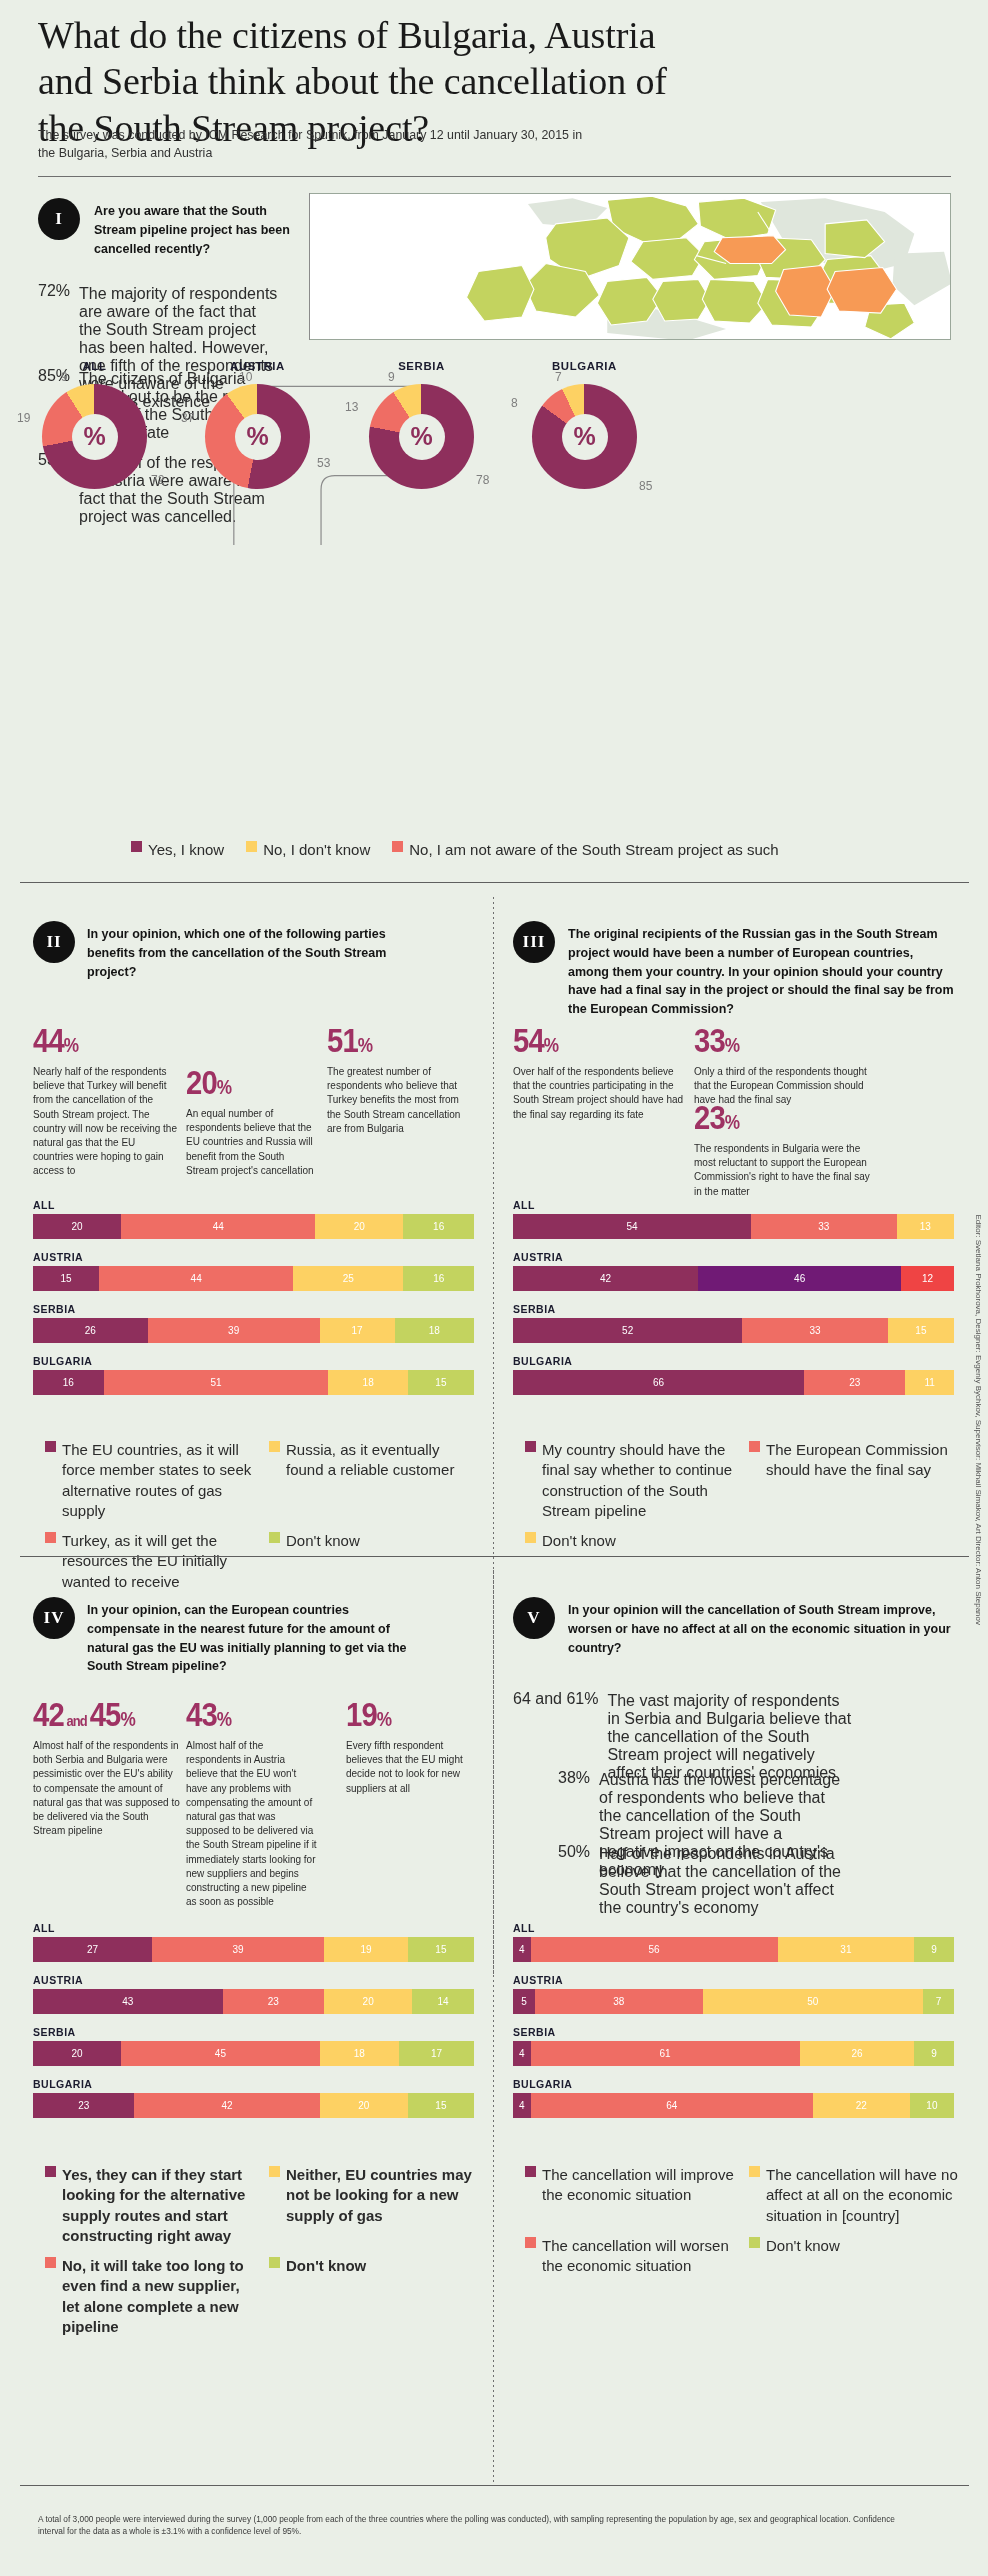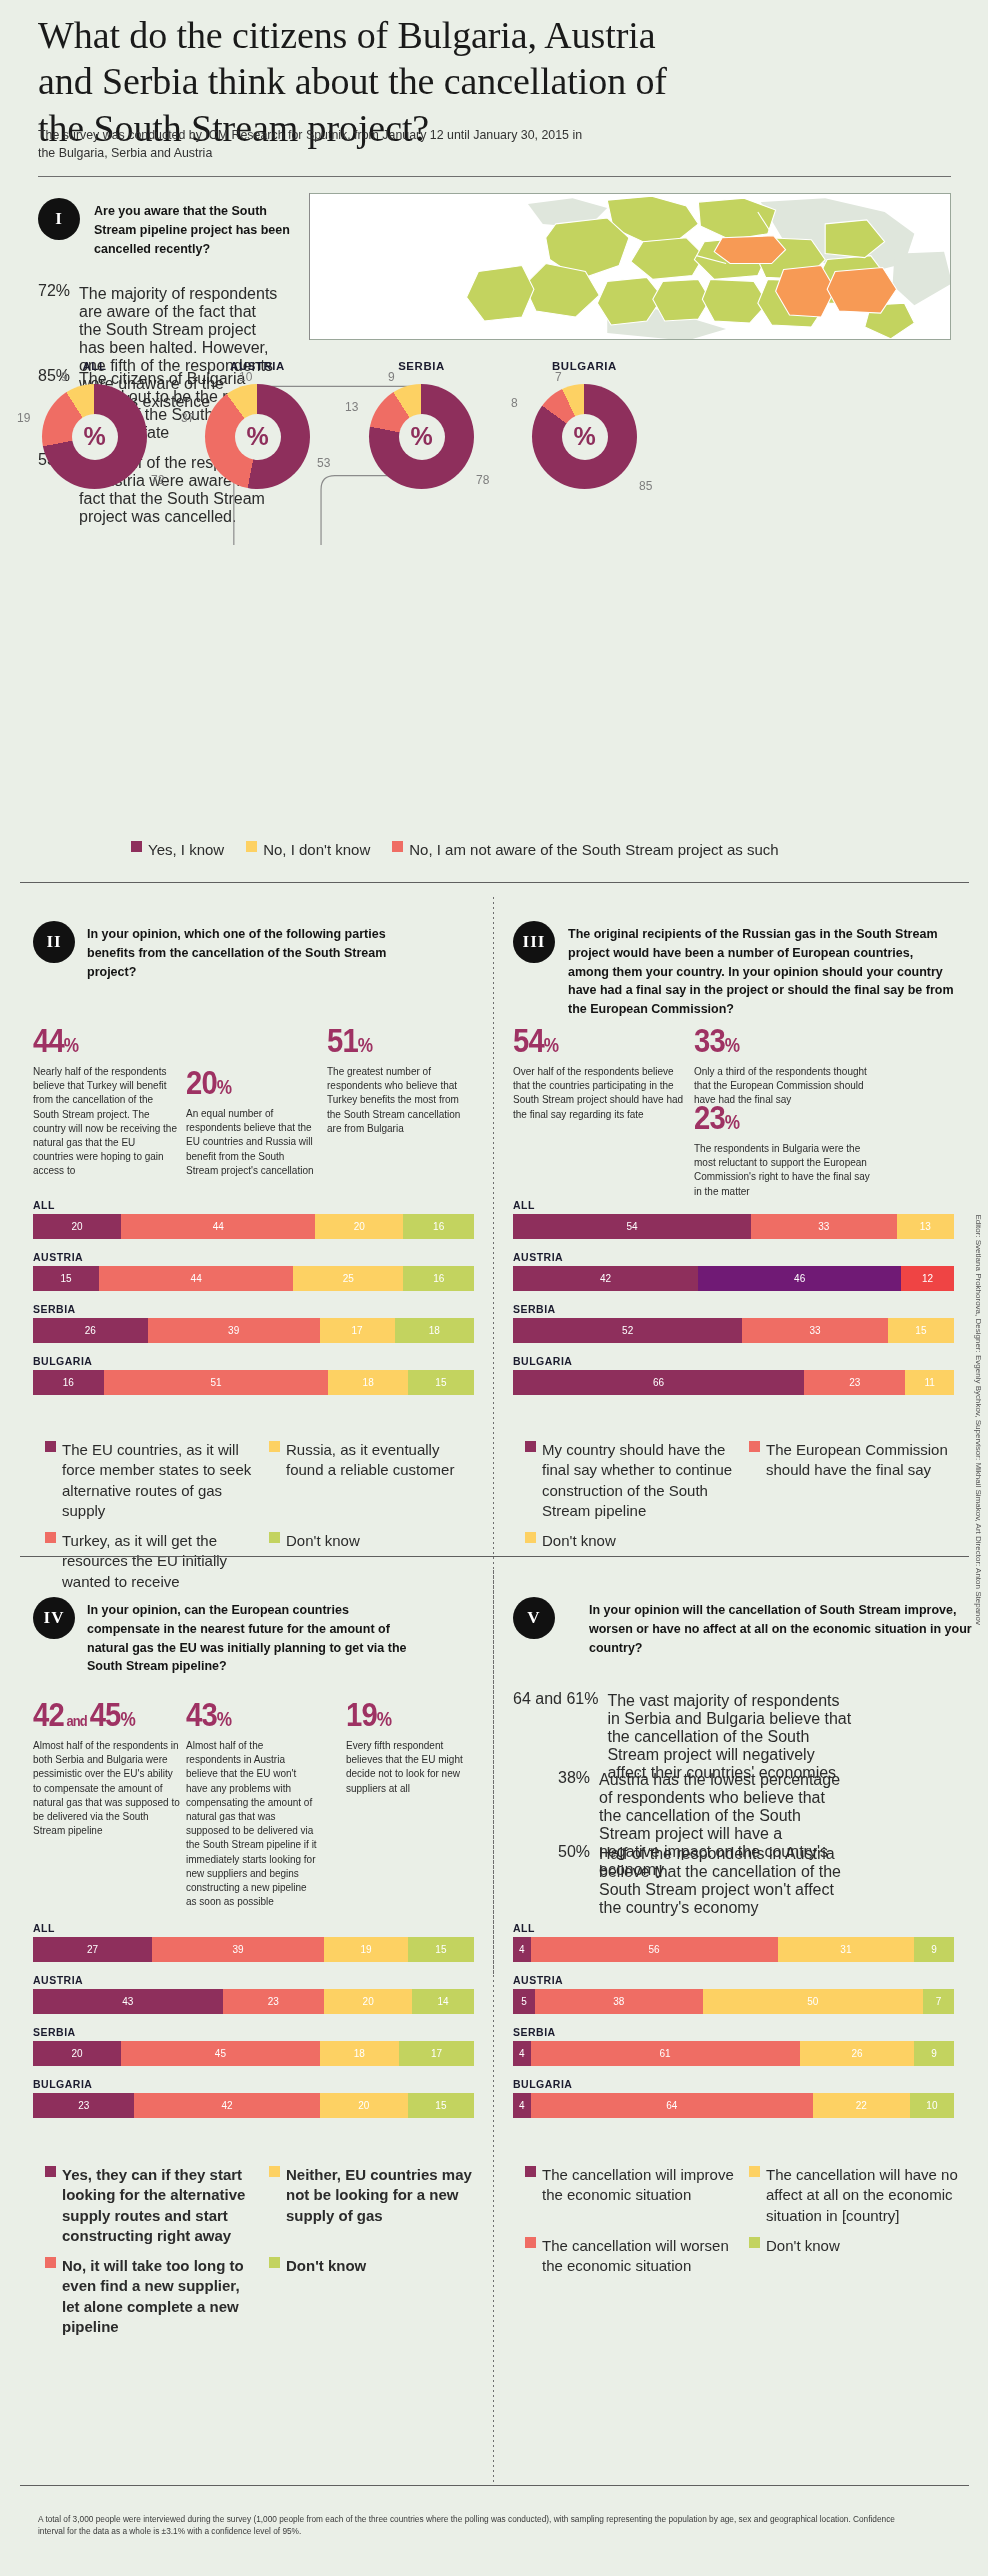--- a/index.html
+++ b/index.html
@@ -501,21 +501,21 @@
         <div class="li">
           <span class="sw" style="background: rgb(195, 211, 95);"></span>
           <span class="lt">Don't know</span>
         </div>
       </div>
     </div>
 
   <div class="badge" style="left:513px; top:1597px;">
     <span>V</span>
   </div>
-  <div class="sec-head" style="left:589px; top:1601px; width:386px;">In your opinion will  the cancellation of South Stream improve, worsen or have no affect at all on the economic situation in your country?</div>
+  <div class="sec-head" style="left:568px; top:1601px; width:386px;">In your opinion will  the cancellation of South Stream improve, worsen or have no affect at all on the economic situation in your country?</div>
 
   <div class="stat-inline" style="left:513px; top:1690px; width:446px;">
     <span class="num"><span>64</span><span class="andw"> <span>and</span> </span><span>61</span><span class="pct">%</span></span>
     <span class="body" style="width:248px; padding-top:2px;">The vast majority of respondents in Serbia and Bulgaria believe that the cancellation of the South Stream project will negatively affect their countries' economies</span>
   </div>
   <div class="stat-inline" style="left:558px; top:1769px; width:416px;">
     <span class="num"><span>38</span><span class="pct">%</span></span>
     <span class="body" style="width:248px; padding-top:2px;">Austria has the lowest percentage of respondents who believe that the cancellation of the South Stream project will have a negative impact on the country's economy</span>
   </div>
   <div class="stat-inline" style="left:558px; top:1843px; width:416px;">

